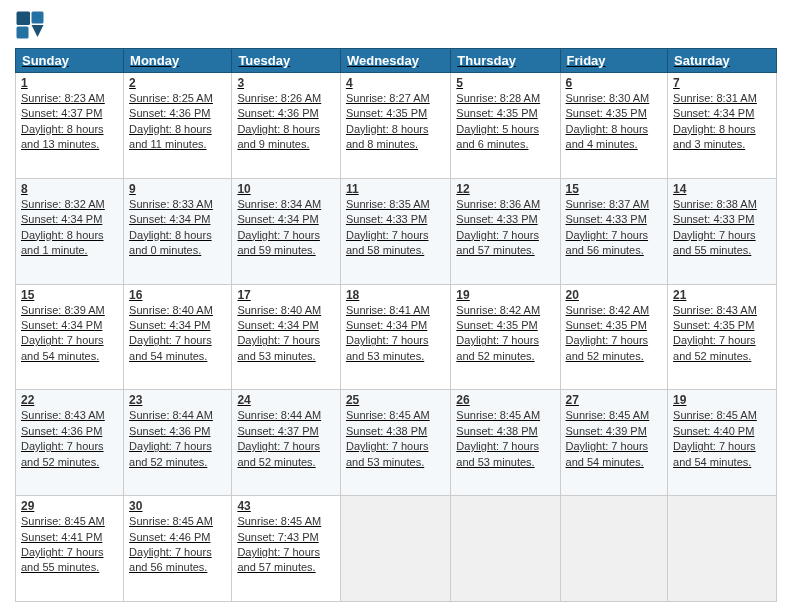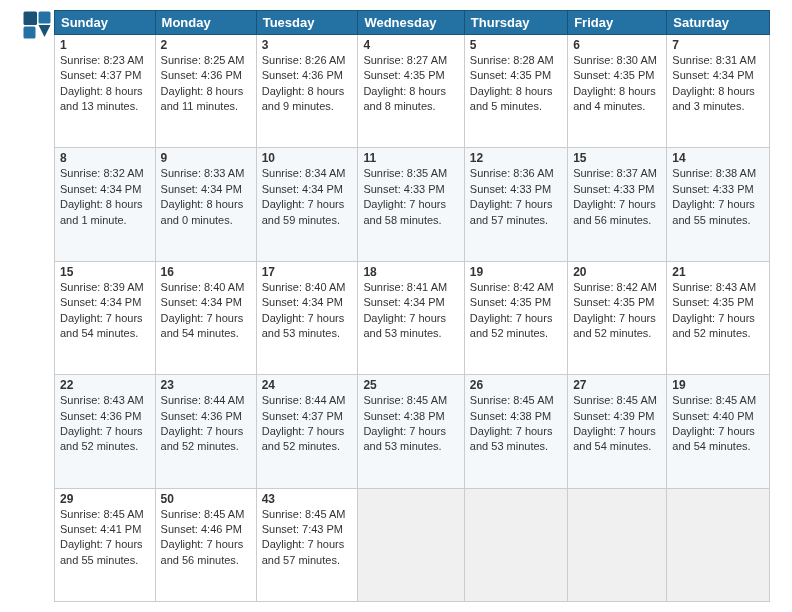--- a/index.html
+++ b/index.html
@@ -6,23 +6,24 @@
     body {
       font-family: Arial, sans-serif;
       background: #fff;
       width: 792px;
       height: 612px;
       overflow: hidden;
     }
     .page {
       width: 792px;
       height: 612px;
-      padding: 10px 22px;
+      padding: 10px 15px;
       display: flex;
-      flex-direction: row;
+      flex-direction: column;
+      text-decoration: underline;
     }
     .header {
       display: flex;
       justify-content: space-between;
       align-items: flex-start;
       margin-bottom: 8px;
     }
     .logo {
       display: flex;
       align-items: center;
@@ -151,21 +152,21 @@
             <span>Sunrise: 8:27 AM</span><br>
             <span>Sunset: 4:35 PM</span><br>
             <span>Daylight: 8 hours and 8 minutes.</span>
           </div>
         </td>
           <td>
           <span class="day-num">5</span>
           <div class="day-info">
             <span>Sunrise: 8:28 AM</span><br>
             <span>Sunset: 4:35 PM</span><br>
-            <span>Daylight: 8 hours and 5 minutes.</span>
+            <span>Daylight: 5 hours and 6 minutes.</span>
           </div>
         </td>
           <td>
           <span class="day-num">6</span>
           <div class="day-info">
             <span>Sunrise: 8:30 AM</span><br>
             <span>Sunset: 4:35 PM</span><br>
             <span>Daylight: 8 hours and 4 minutes.</span>
           </div>
         </td>
@@ -355,21 +356,21 @@
         <tr>
           <td>
           <span class="day-num">29</span>
           <div class="day-info">
             <span>Sunrise: 8:45 AM</span><br>
             <span>Sunset: 4:41 PM</span><br>
             <span>Daylight: 7 hours and 55 minutes.</span>
           </div>
         </td>
           <td>
-          <span class="day-num">50</span>
+          <span class="day-num">30</span>
           <div class="day-info">
             <span>Sunrise: 8:45 AM</span><br>
             <span>Sunset: 4:46 PM</span><br>
             <span>Daylight: 7 hours and 56 minutes.</span>
           </div>
         </td>
           <td>
           <span class="day-num">43</span>
           <div class="day-info">
             <span>Sunrise: 8:45 AM</span><br>

